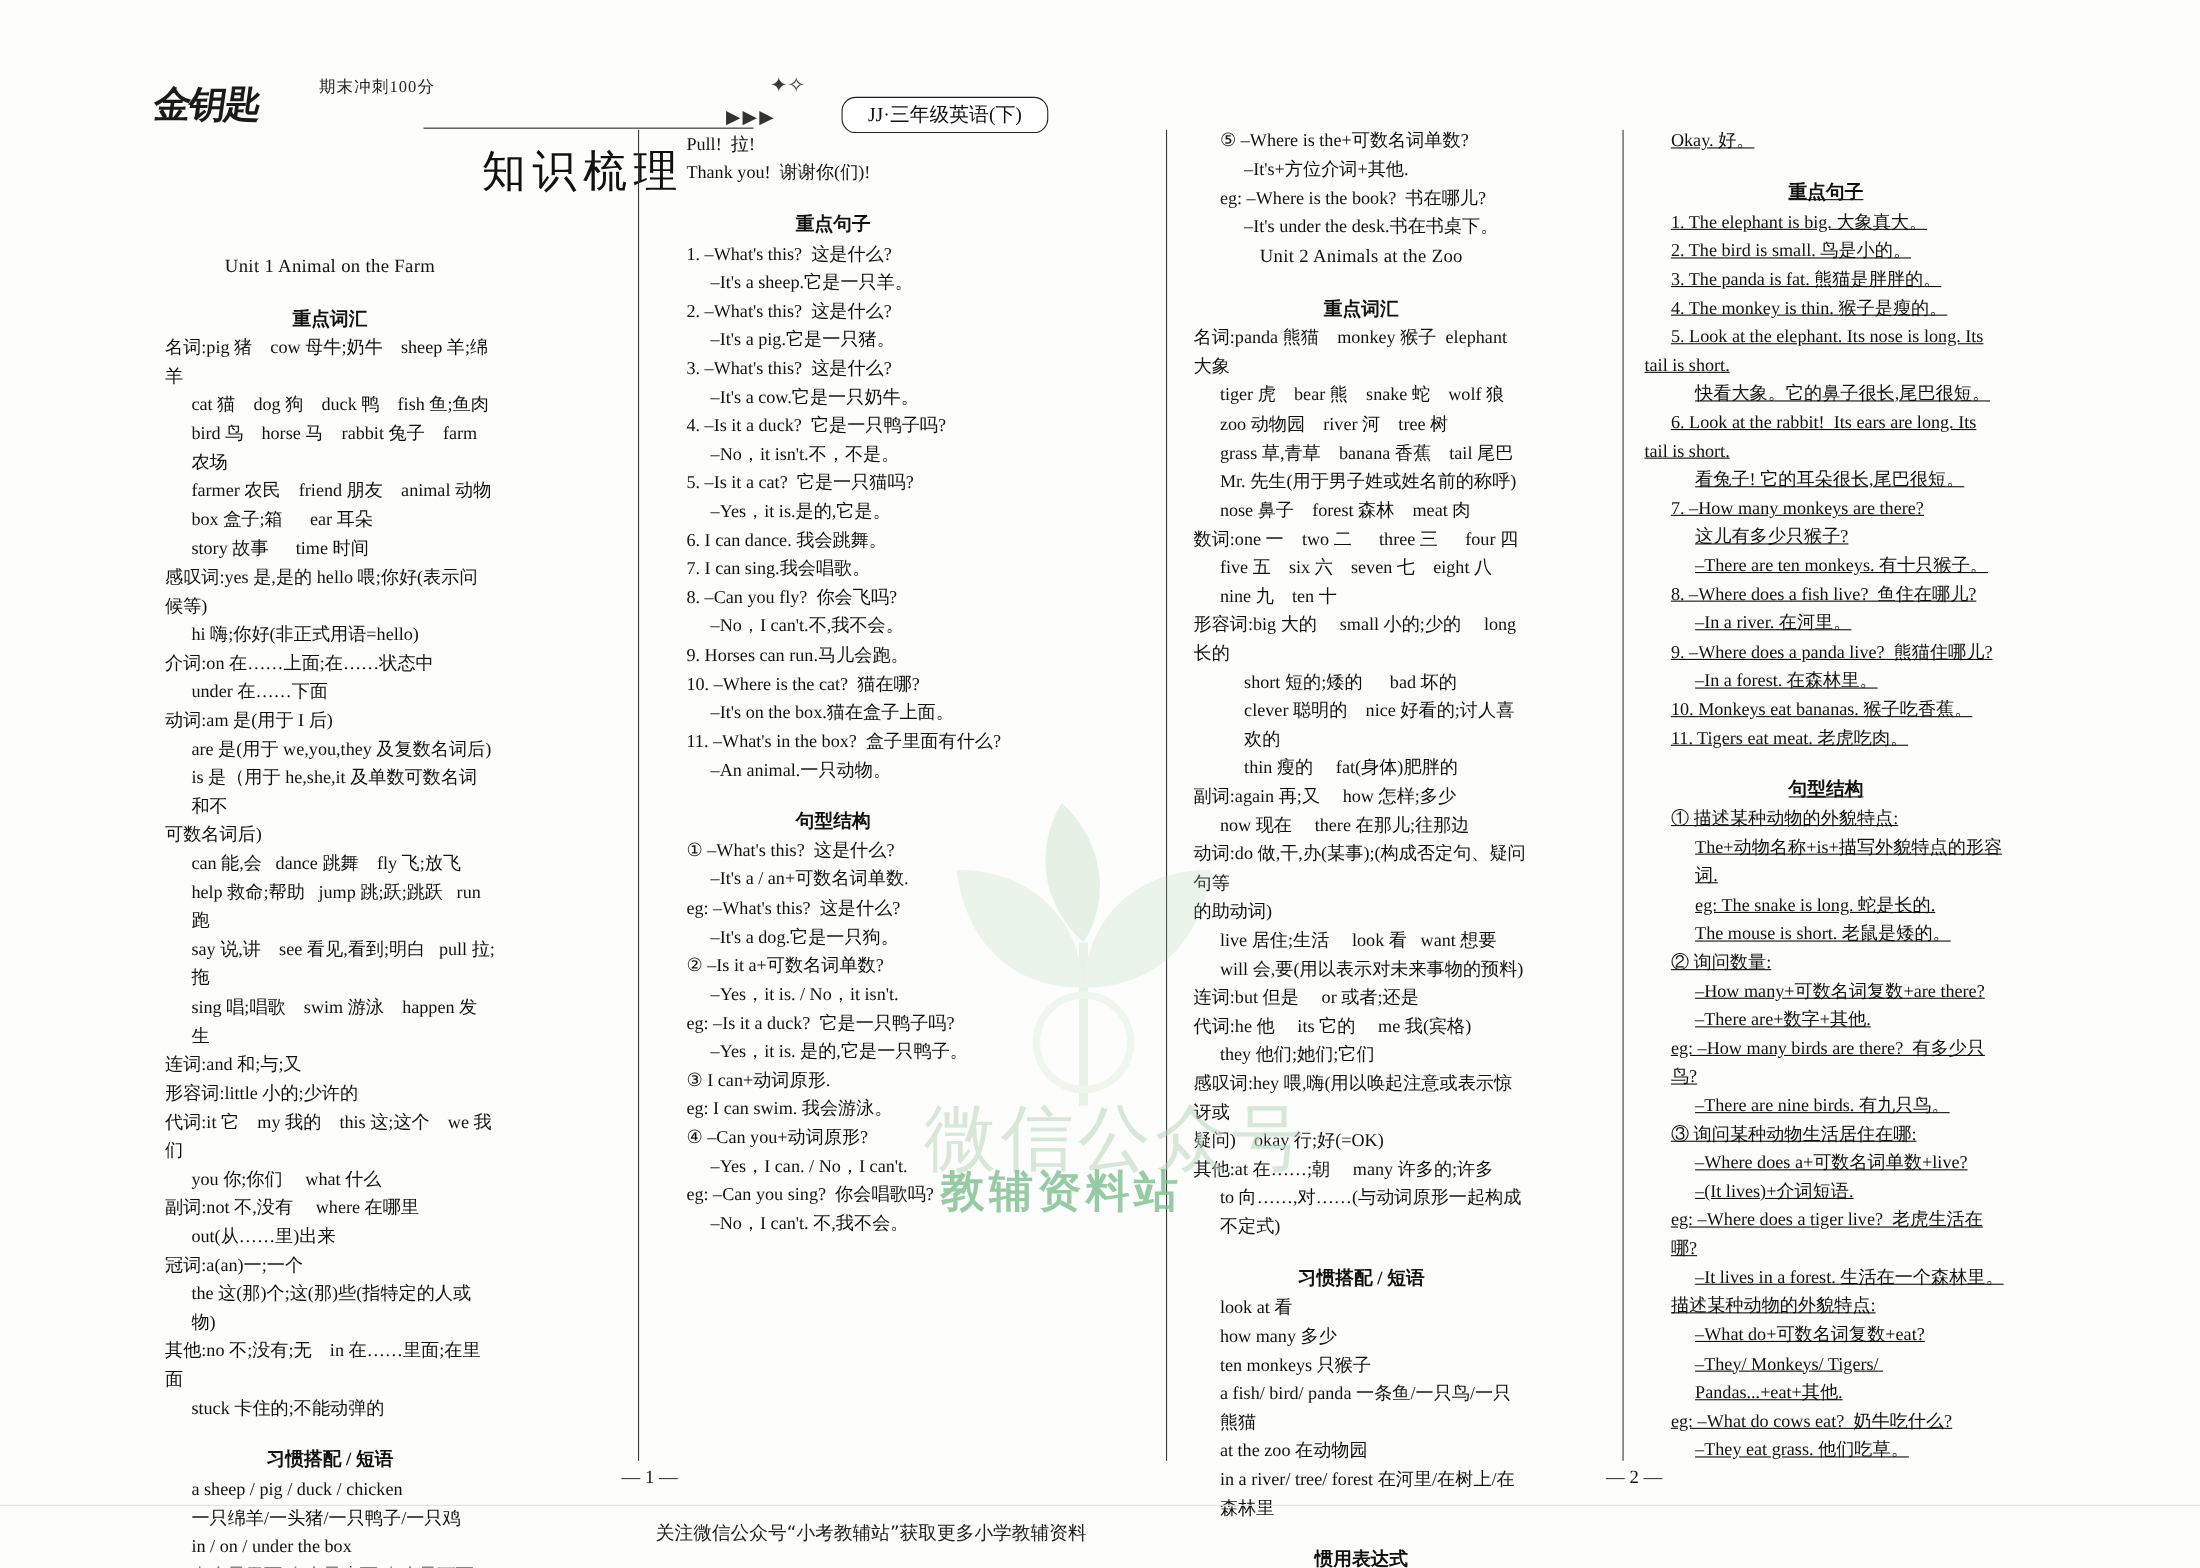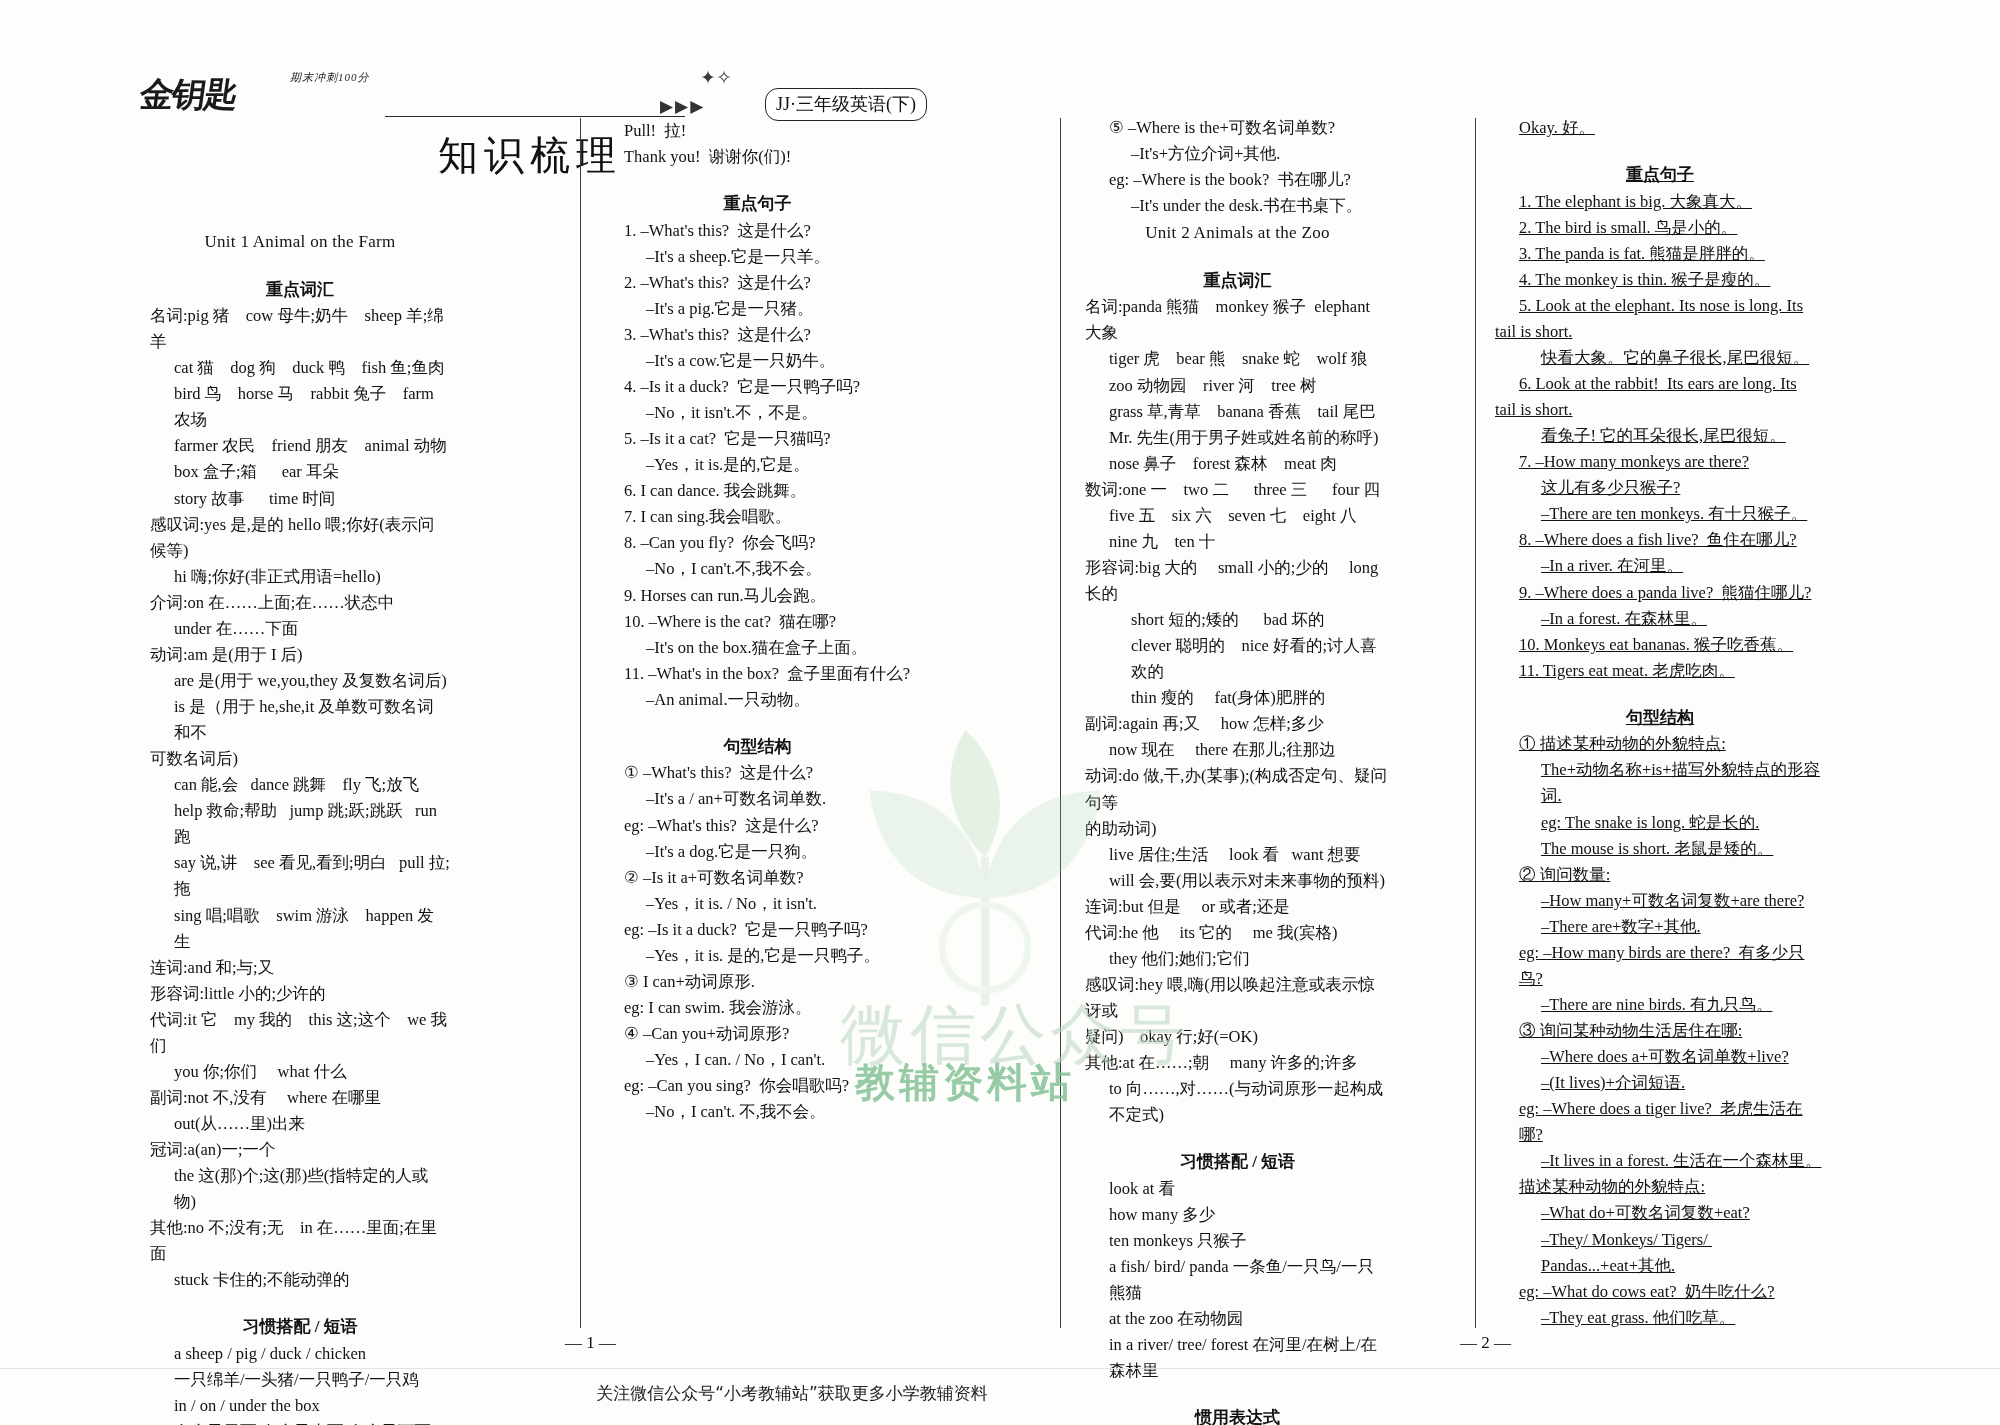--- a/index.html
+++ b/index.html
@@ -22,34 +22,34 @@
   }
   .logo {
     position:absolute; left:0; top:2px;
     font-family:"Liberation Serif", serif;
     font-size:34px; font-weight:bold; color:#1a1a1a;
     letter-spacing:-2px;
     transform:skewX(-8deg);
   }
   .logo-sub {
     position:absolute; left:150px; top:0px;
-    font-size:11px; color:#222; letter-spacing:1px;font-style:italic;
+    font-size:15px; color:#222; letter-spacing:1px;
   }
   .sparkle {
     position:absolute; left:560px; top:-4px;
     font-size:19px; color:#3a3a3a;
   }
   .arrows {
     position:absolute; left:520px; top:26px;
     font-size:17px; color:#333; letter-spacing:2px;
   }
   .grade-badge {
     position:absolute; left:625px; top:18px;
     border:1.6px solid #222; border-radius:13px;
-    padding:3px 10px 4px;
+    padding:3px 23px 4px;
     font-size:18px; color:#111; background:#fff;
     white-space:nowrap;
   }
   .hrule {
     position:absolute; left:245px; top:46px; width:300px;
     border-top:1.4px solid #2a2a2a;
   }
   .doc-title {
     position:absolute; left:140px; top:128px; width:780px;
     text-align:center;

